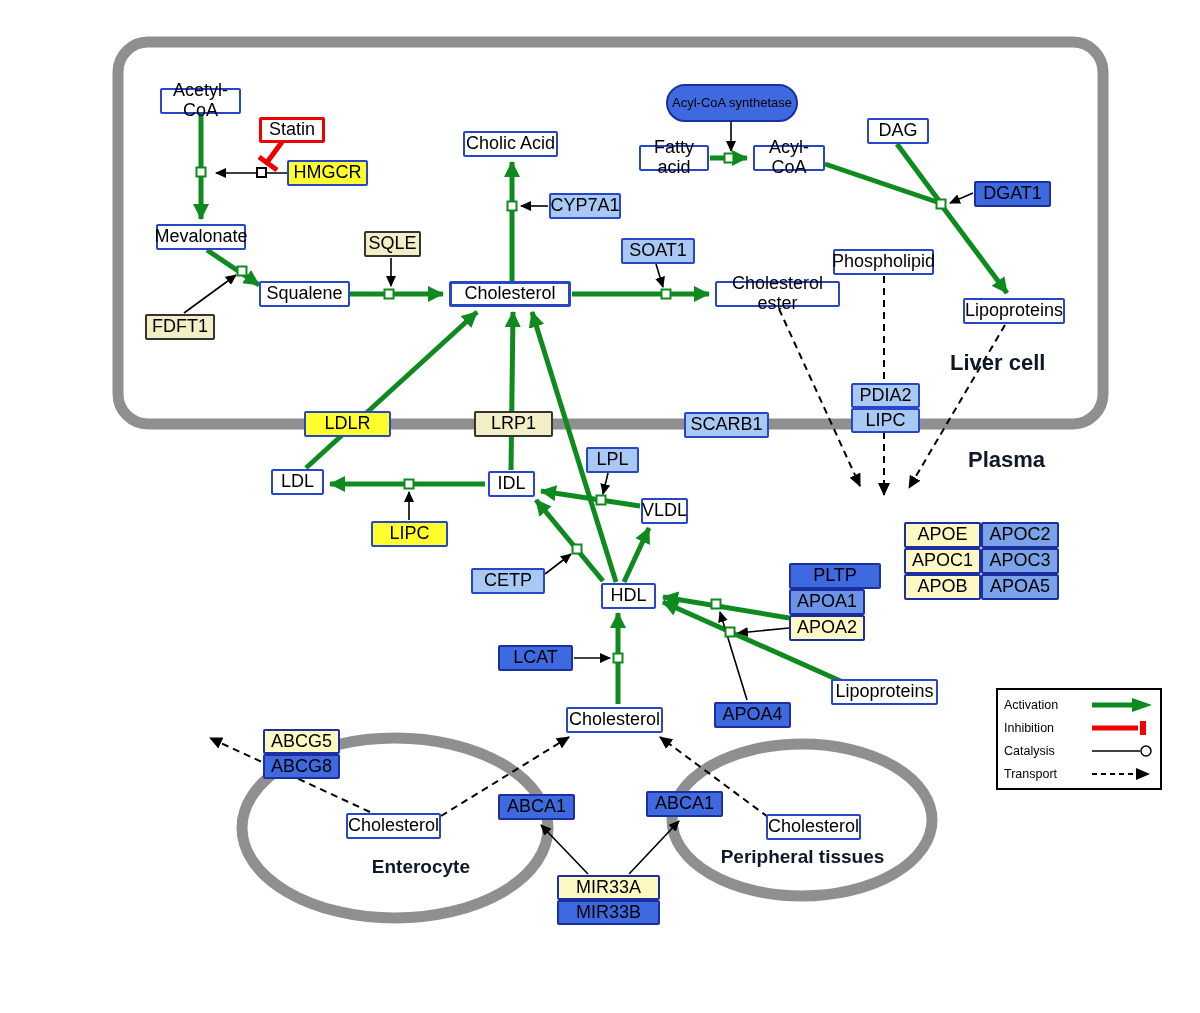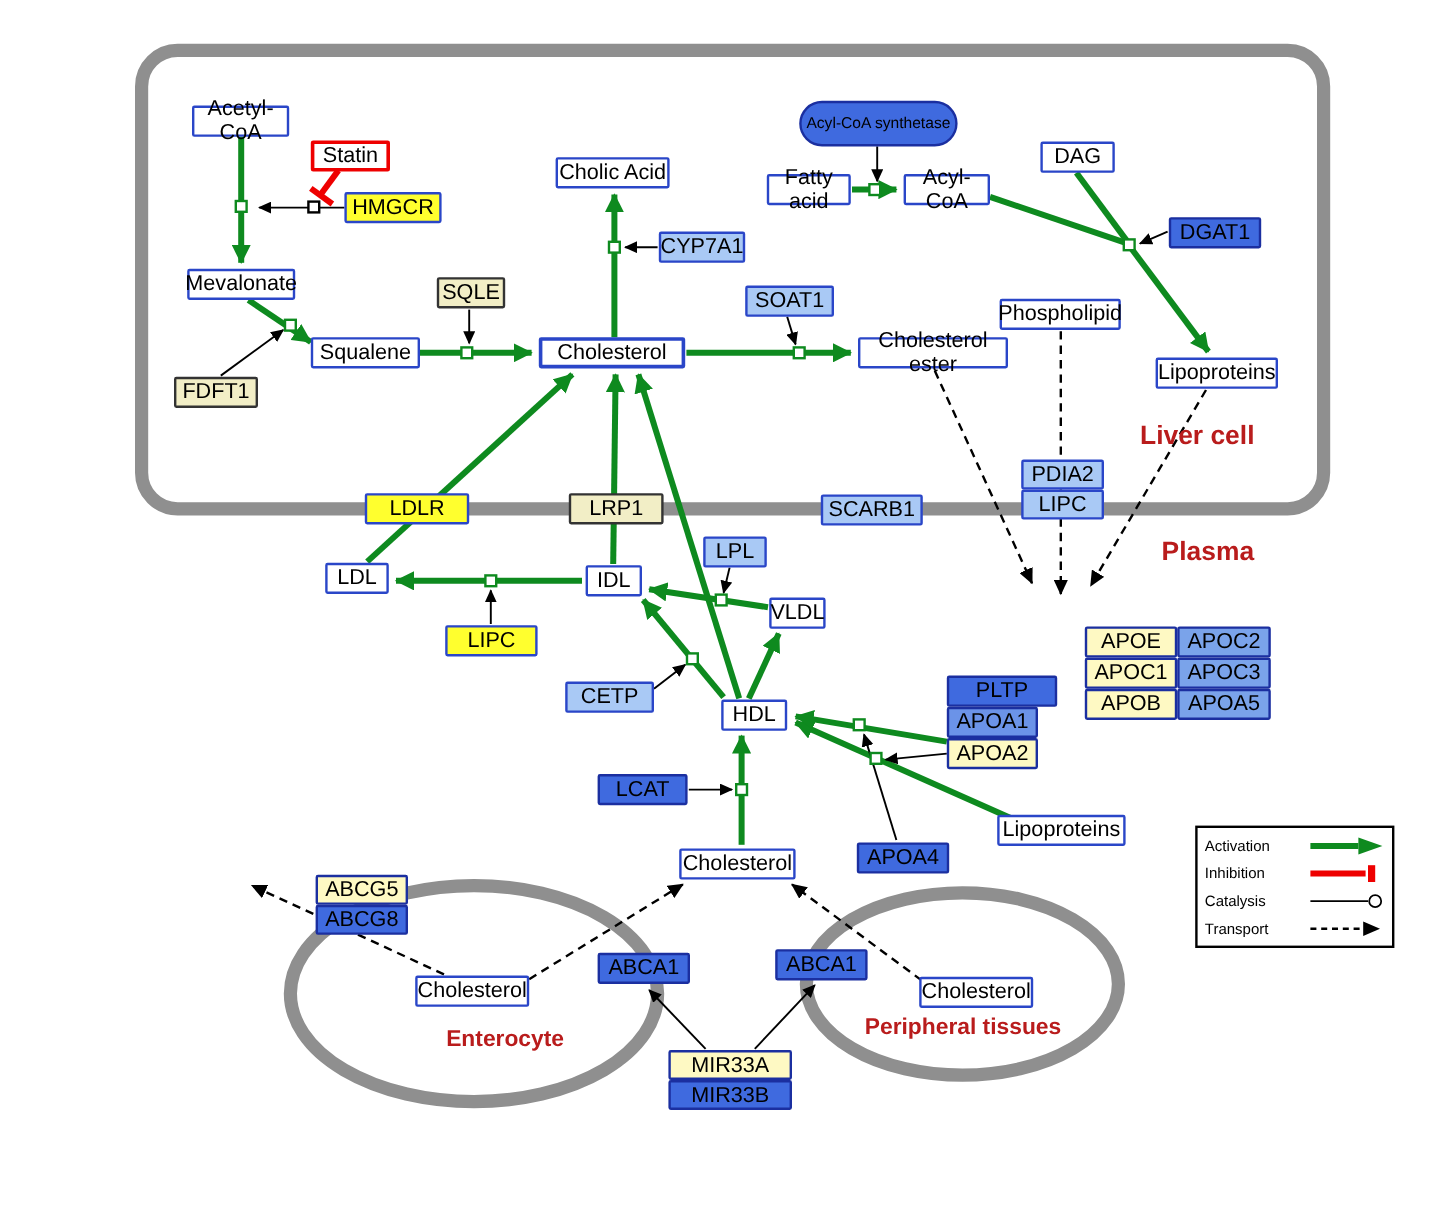--- a/index.html
+++ b/index.html
@@ -11,21 +11,21 @@
         font-size:18px;color:#000;text-align:center;line-height:1.1;}
   .red-border{border:3px solid #ee0000;}
   .yellow{background:#ffff2e;}
   .pale{background:#f2eec6;border:2px solid #333;}
   .lblue{background:#a9c9f5;}
   .mblue{background:#3f6adf;border-color:#1b2fa0;}
   .mblue-l{background:#6b93e8;border-color:#1b2fa0;}
   .dblue{background:#fef9c3;border-color:#1b2fa0;}
   .xlblue{background:#7aa3ea;border-color:#1b2fa0;}
   .two-line{font-size:13px;border-radius:19px;}
-  .comp-label{position:absolute;z-index:2;color:#b91c1c;font-weight:bold;}
+  .comp-label{position:absolute;z-index:2;color:#0f172a;font-weight:bold;}
   .big{font-size:22px;}
   .mid{font-size:19px;}
   .legend{position:absolute;left:996px;top:688px;width:166px;height:102px;z-index:3;
           background:#fff;border:2px solid #000;box-sizing:border-box;
           display:flex;flex-direction:column;justify-content:space-around;padding:3px 6px;}
   .lrow{display:flex;align-items:center;justify-content:space-between;height:20px;gap:28px;}
   .lrow span{font-size:12.5px;color:#000;}
 </style>
 </head>
 <body>

